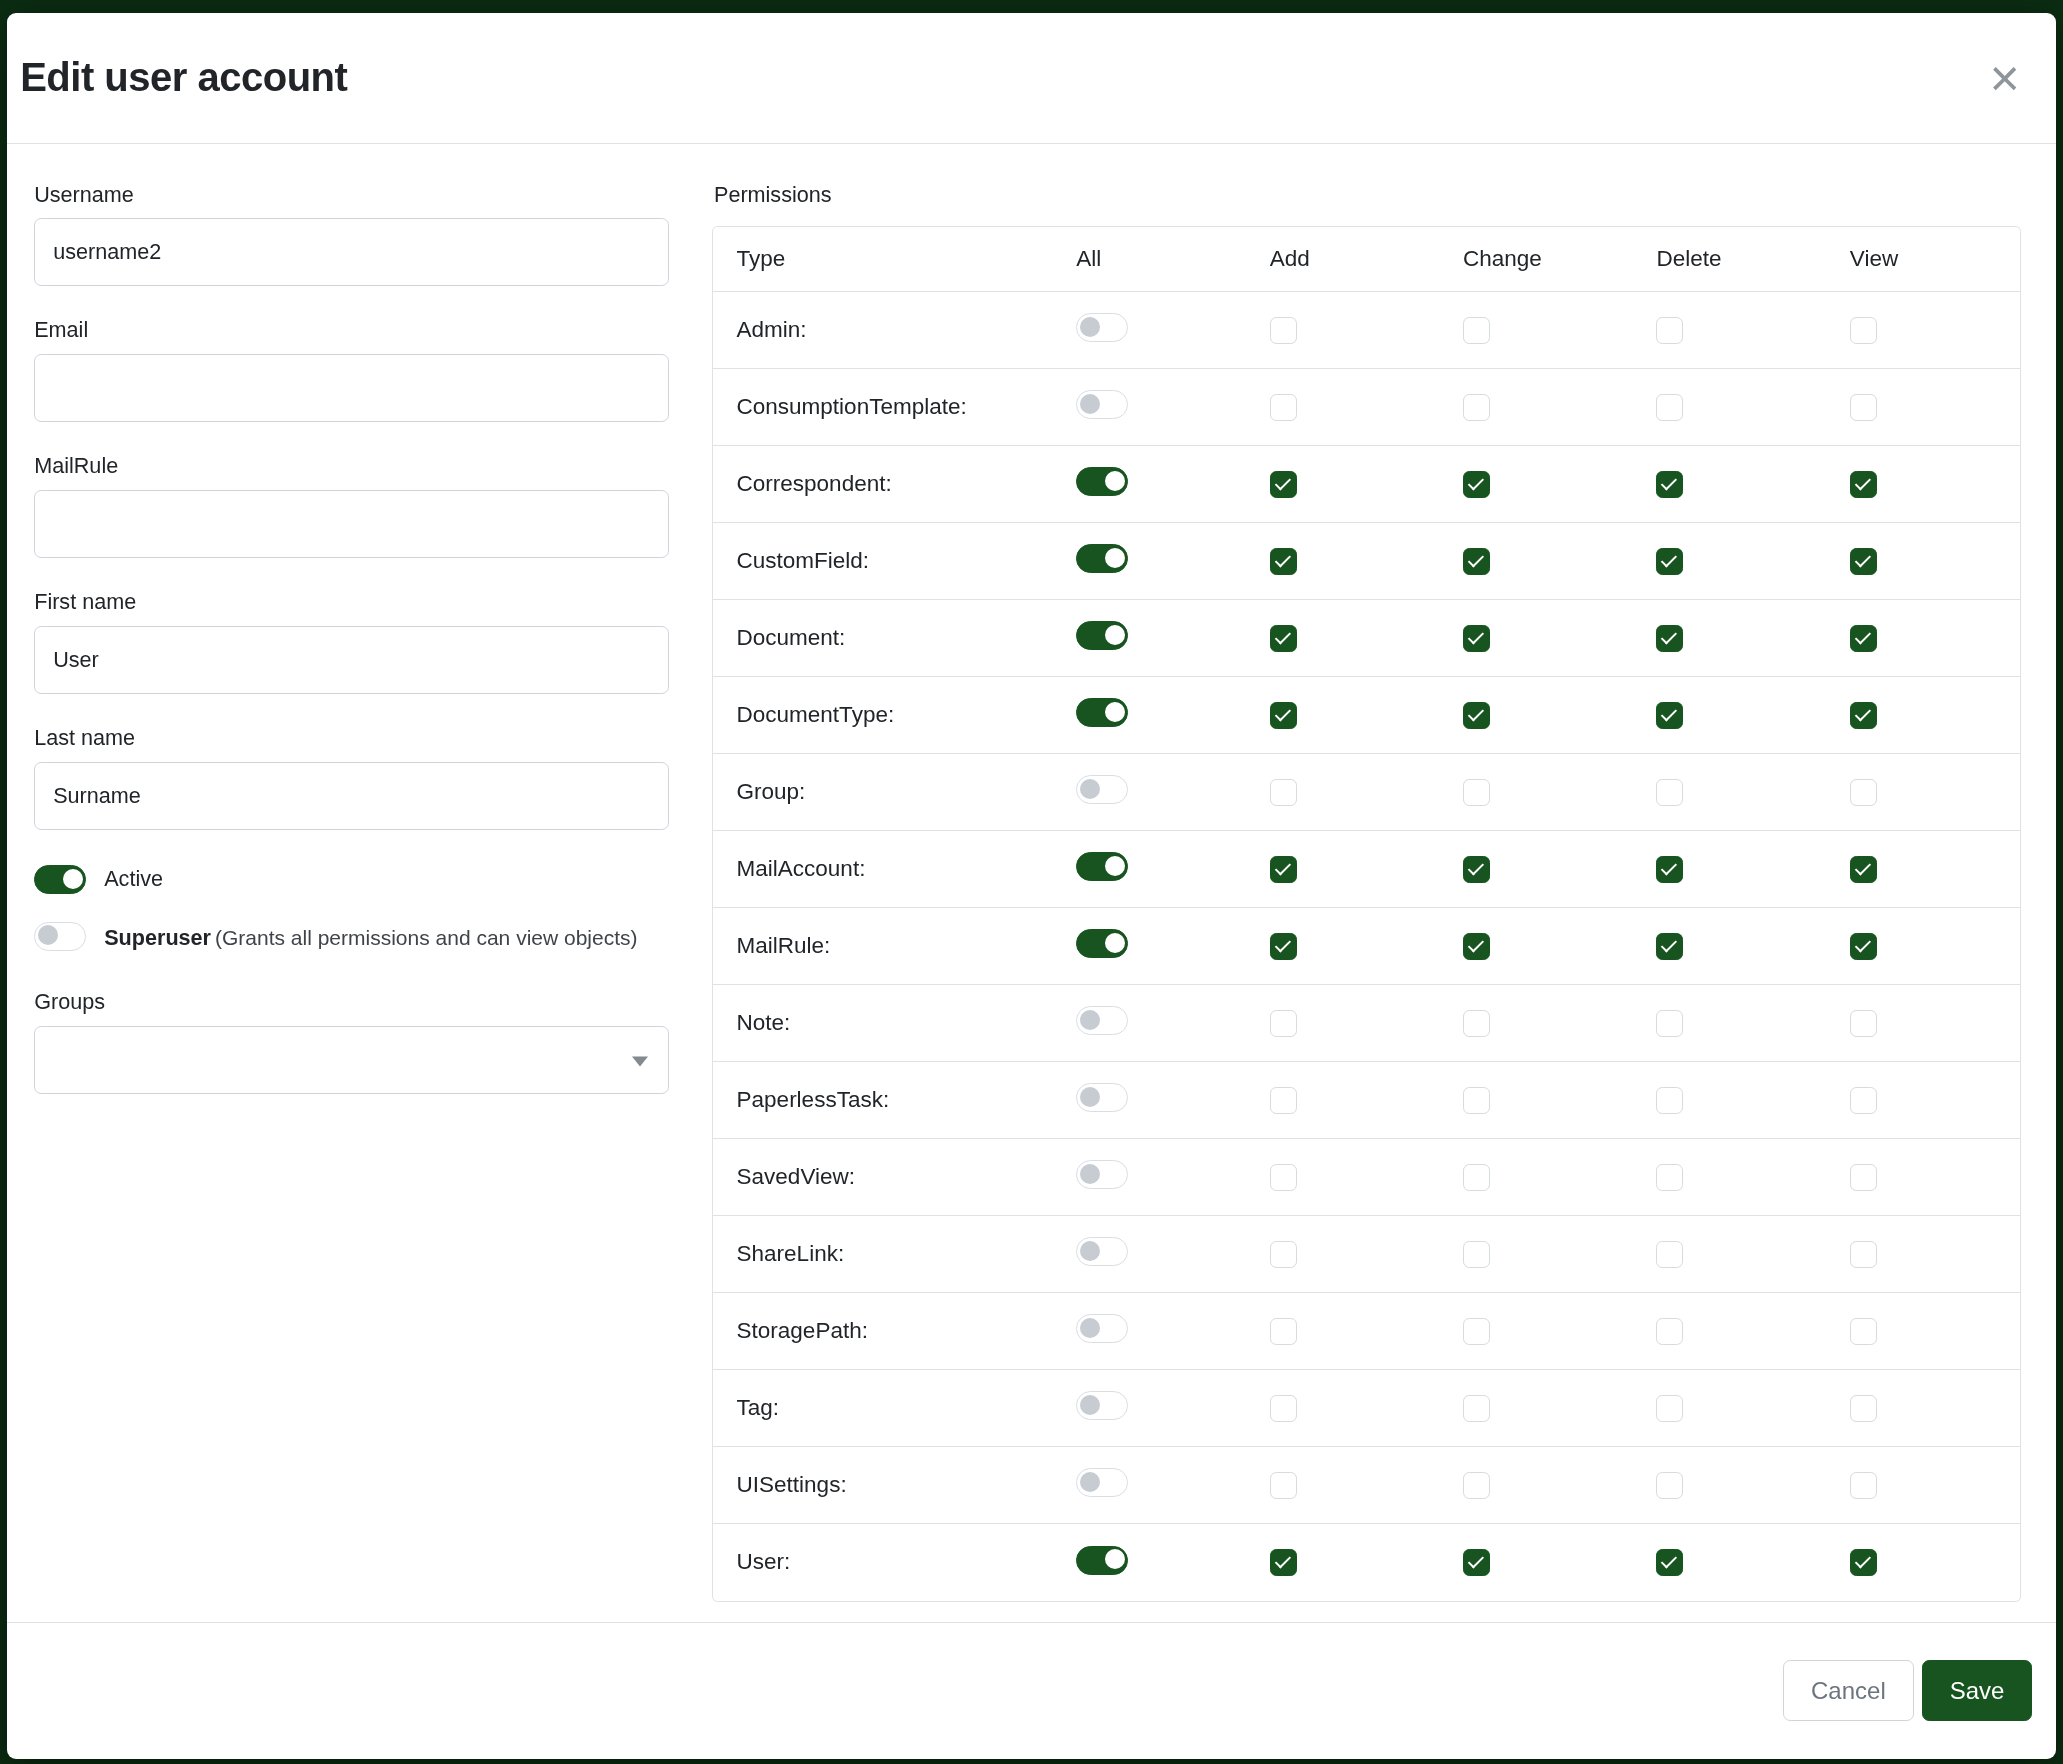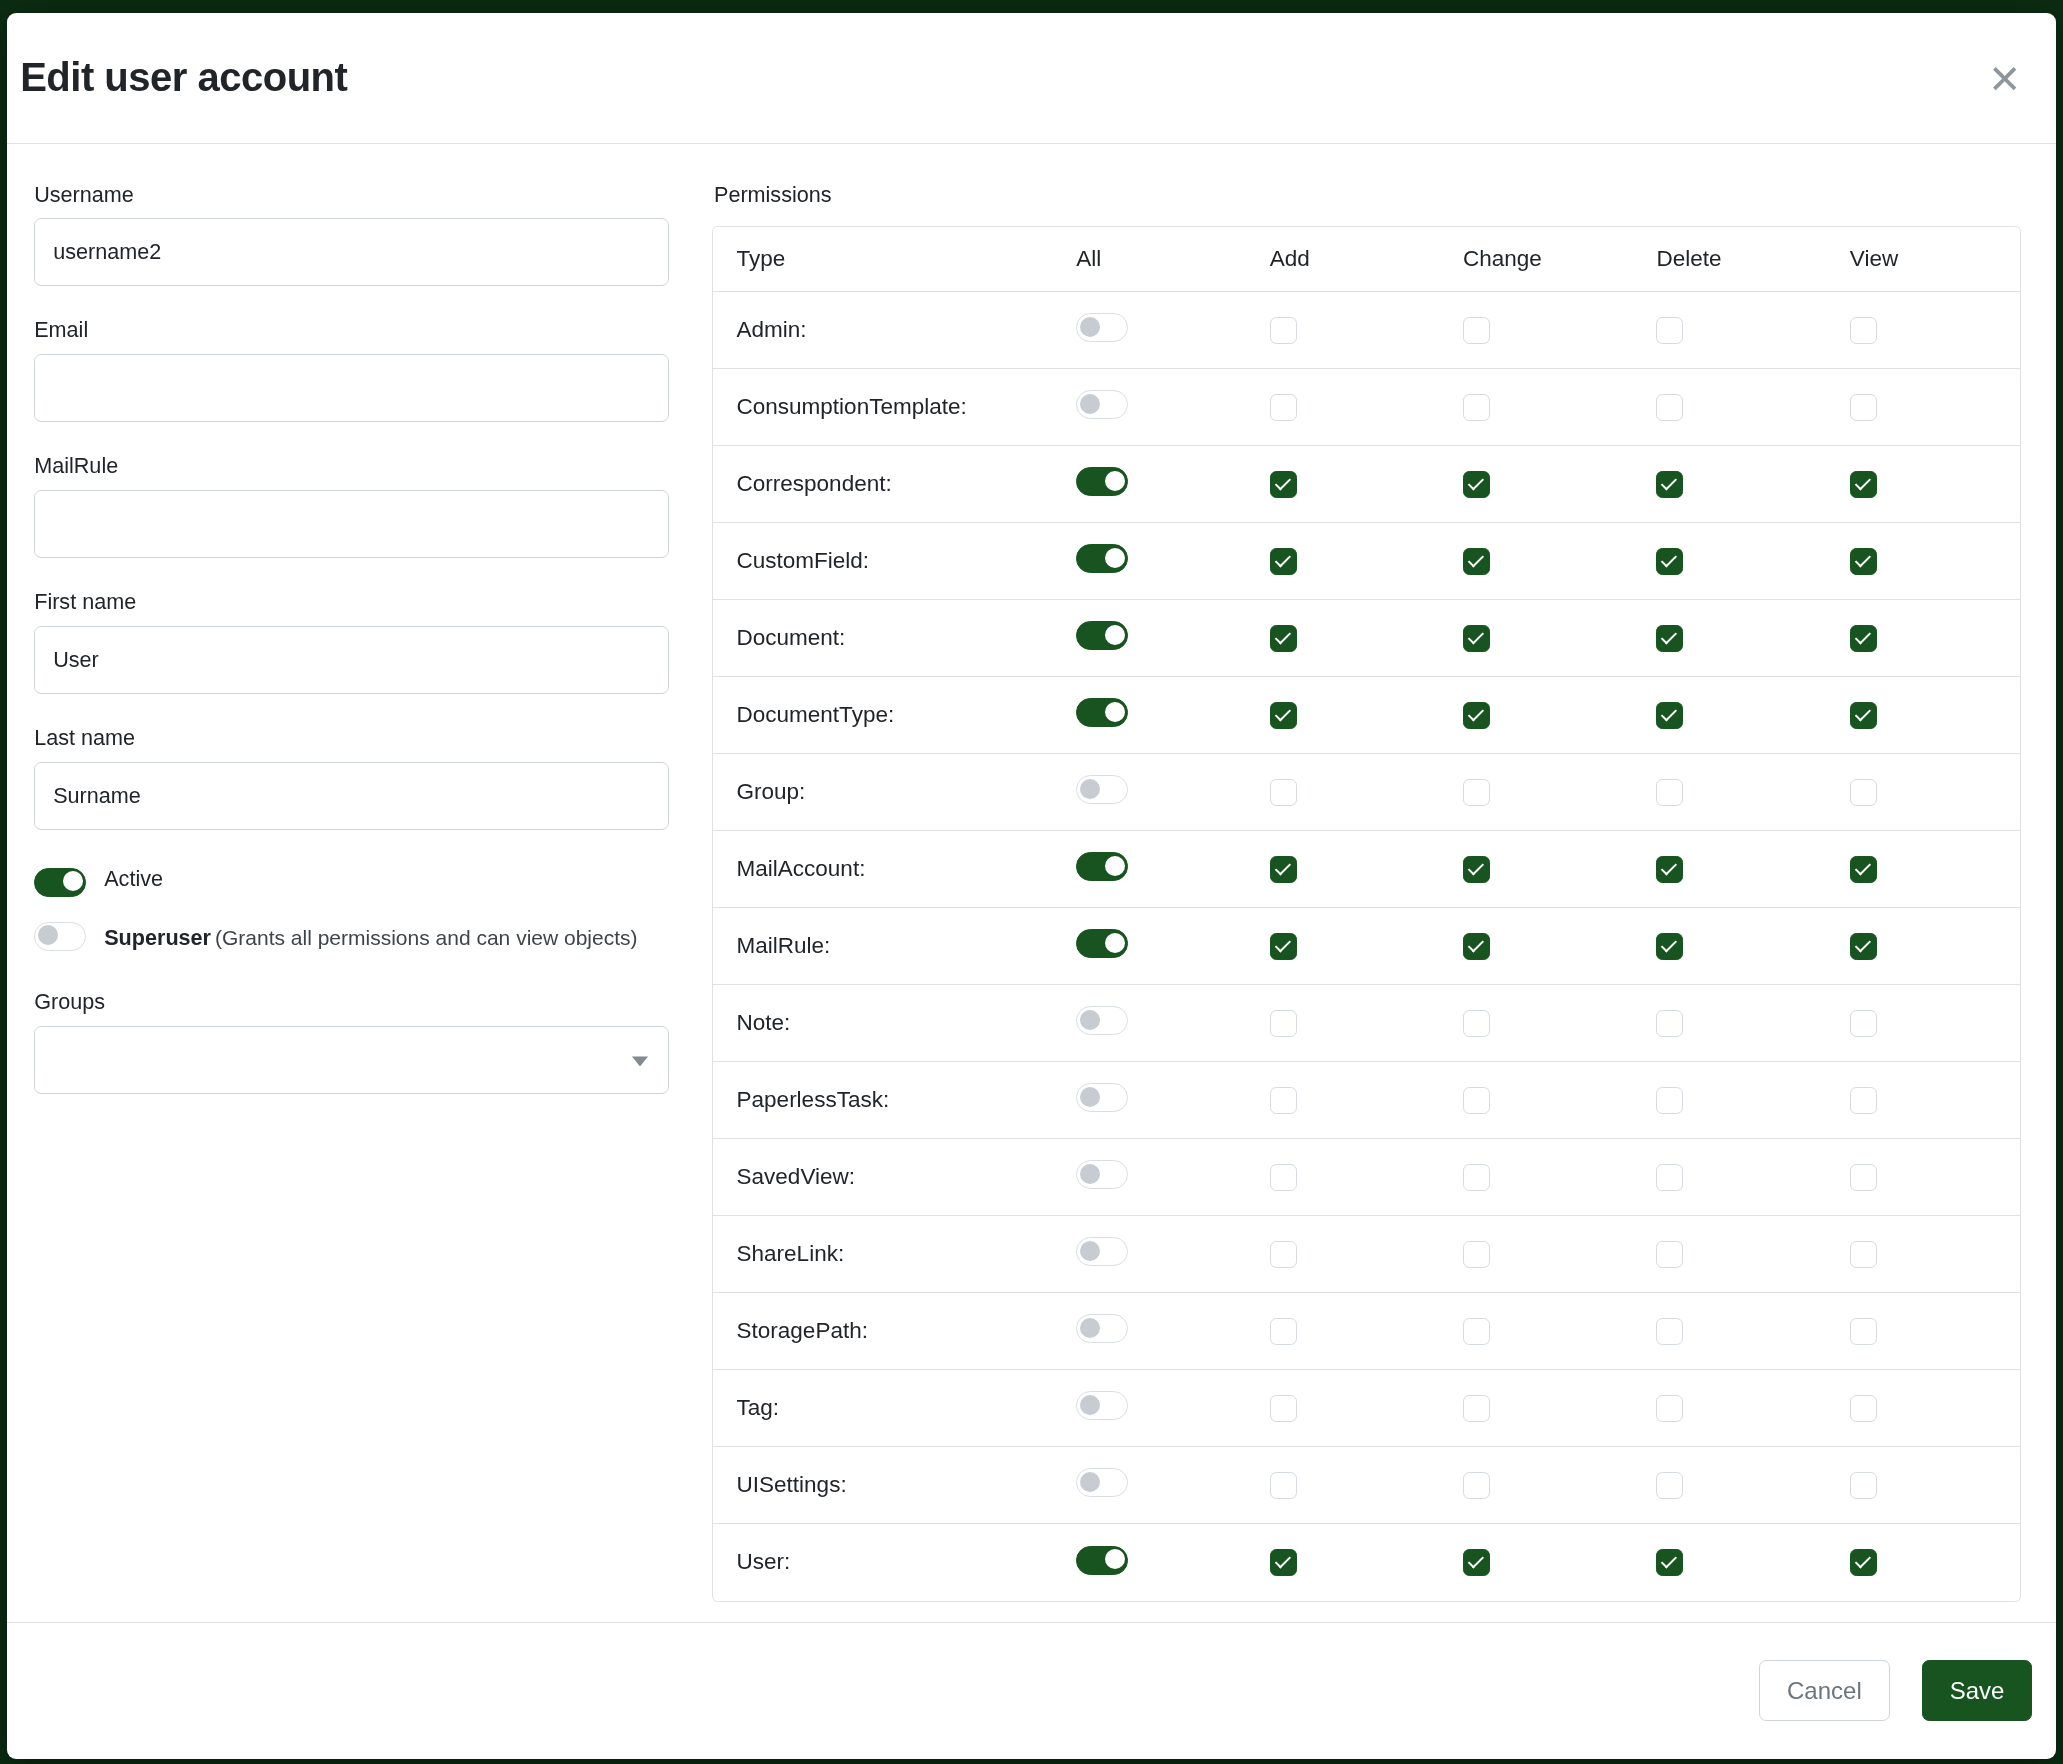--- a/index.html
+++ b/index.html
@@ -48,21 +48,21 @@
   .field { margin-bottom: 31px; }
   .f-label { display: block; font-size: 21.6px; margin-bottom: 10.8px; }
   .text-input {
     width: 100%; height: 68px;
     border: 0.9px solid var(--input-border); border-radius: 7.2px;
     font-size: 21.6px; padding: 0 18px; color: var(--text);
     font-family: "Liberation Sans", sans-serif;
     outline: none; background: #fff;
   }
   .switch-row { display: flex; align-items: flex-start; gap: 18px; margin-top: 23.4px; }
-  .switch-row.first { margin-top: 25px; align-items: flex-end; }
+  .switch-row.first { margin-top: 25px; align-items: center; }
   .toggle {
     flex: 0 0 auto; width: 52px; height: 29px; border-radius: 14.4px;
     background: #fff; border: 1.8px solid #d9dee3; position: relative;
     display: inline-block; cursor: pointer; margin-top: 1.8px;
   }
   .toggle::after {
     content: ""; position: absolute; top: 2.7px; left: 2.7px;
     width: 20px; height: 20px; border-radius: 50%;
     background: #c6ccd2;
   }
@@ -107,21 +107,21 @@
     content: ""; position: absolute; left: 8px; top: 2.7px;
     width: 6.3px; height: 12.6px;
     border: solid #fff; border-width: 0 2.7px 2.7px 0;
     transform: rotate(45deg);
   }
   
   .modal-footer {
     flex: 0 0 auto; height: 137px;
     border-top: 0.9px solid var(--border);
     display: flex; align-items: center; justify-content: flex-end;
-    gap: 32px; padding: 0 23.4px;
+    gap: 8px; padding: 0 23.4px;
   }
   .btn {
     font-size: 24px; height: 61px; padding: 0 27px;
     border-radius: 7.2px; cursor: pointer;
     font-family: "Liberation Sans", sans-serif;
   }
   .btn-cancel { background: #fff; color: #6c757d; border: 0.9px solid #cfd4d9; }
   .btn-save { background: var(--accent); color: #fff; border: 0.9px solid var(--accent); }
 </style>
 </head>

